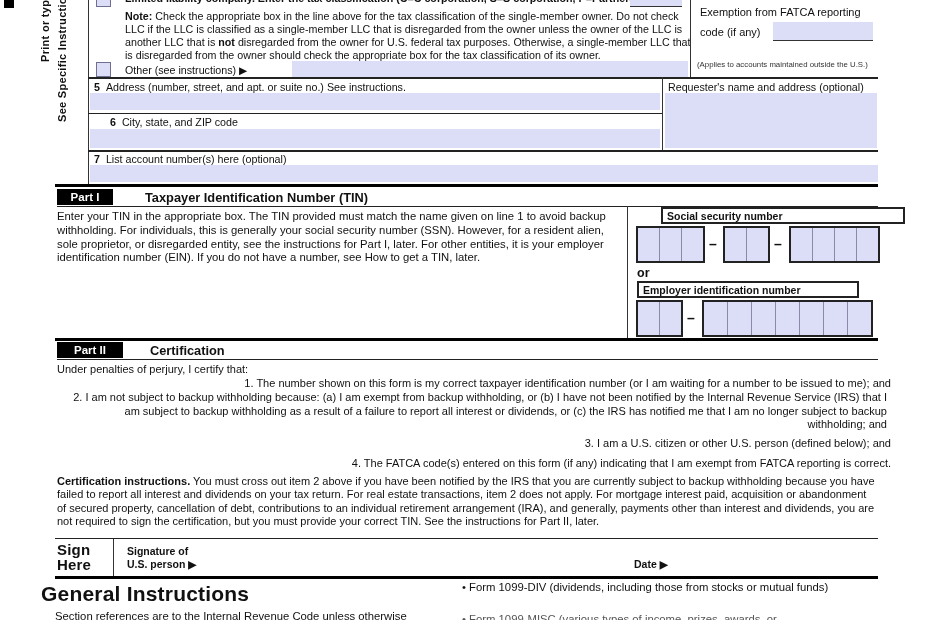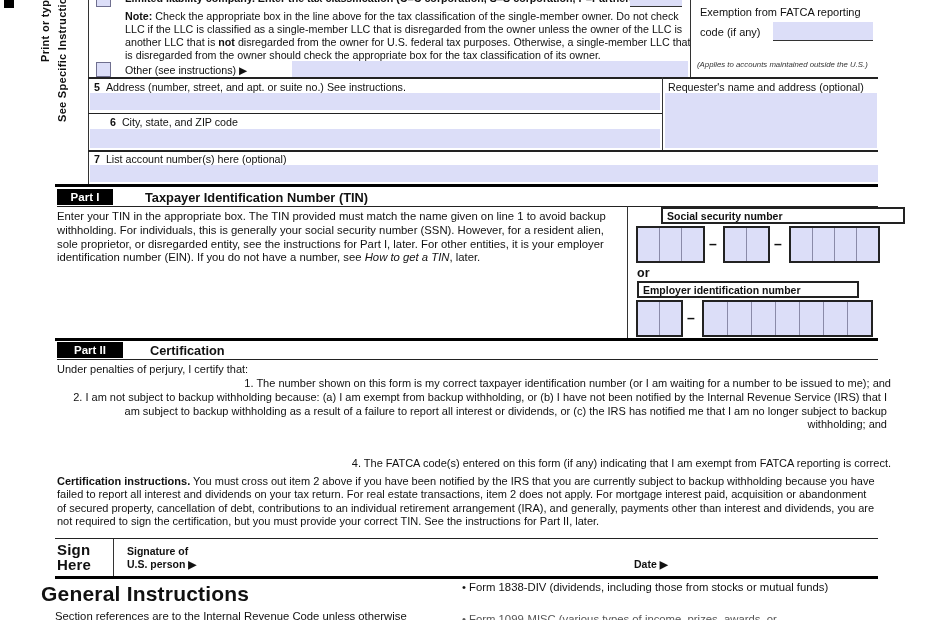--- a/index.html
+++ b/index.html
@@ -3,21 +3,21 @@
 <meta charset="utf-8">
 <style>
   html,body { margin:0; padding:0; background:#fff; }
   #screen {
     position:relative; width:930px; height:620px; background:#ffffff;
     overflow:hidden; font-family:"Liberation Sans", sans-serif; color:#111;
     -webkit-font-smoothing:antialiased;
   }
   .abs { position:absolute; }
   .b { font-weight:bold; }
-  .i { font-style:italic; }
+  .i { }
   .hline { position:absolute; background:#222; height:1px; }
   .hline.thick { height:3px; background:#000; }
   .vline { position:absolute; background:#333; width:1px; }
   .field { position:absolute; background:#dcdef8; }
   .ufield { position:absolute; background:#dcdef8; border-bottom:1px solid #333; }
   .checkbox { position:absolute; width:13px; height:13px; background:#dcdef8; border:1px solid #6f6f8f; }
   .rot { position:absolute; transform:rotate(-90deg); transform-origin:0 0; white-space:nowrap; font-weight:bold; font-size:11px; letter-spacing:0.3px; }
   .badge { position:absolute; background:#000; color:#fff; font-weight:bold; font-size:11.5px; text-align:center; padding-top:2px; }
   .parttitle { position:absolute; font-weight:bold; font-size:12.8px; }
   .smalltxt { font-size:10.7px; line-height:13px; }
@@ -130,31 +130,32 @@
 
   <div class="hline thick" style="left:55px;top:338px;width:823px;"></div>
   <div class="badge" style="left:57px;top:342px;width:66px;height:14px;">Part II</div>
   <div class="parttitle" style="left:150px;top:343px;">Certification</div>
   <div class="hline" style="left:57px;top:359px;width:821px;"></div>
 
   <div class="abs" style="left:57px;top:363px;font-size:11px;">Under penalties of perjury, I certify that:</div>
 
   <div class="abs hang" style="left:57px;top:377px;width:820px;font-size:11px;line-height:13.5px;">1. The number shown on this form is my correct taxpayer identification number (or I am waiting for a number to be issued to me); and</div>
   <div class="abs hang" style="left:57px;top:391px;width:816px;font-size:11px;line-height:13.5px;">2. I am not subject to backup withholding because: (a) I am exempt from backup withholding, or (b) I have not been notified by the Internal Revenue Service (IRS) that I am subject to backup withholding as a result of a failure to report all interest or dividends, or (c) the IRS has notified me that I am no longer subject to backup withholding; and</div>
+  <div class="abs hang" style="left:57px;top:437px;width:820px;font-size:11px;line-height:13.5px;">3. I am a U.S. citizen or other U.S. person (defined below); and</div>
   <div class="abs hang" style="left:57px;top:457px;width:820px;font-size:11px;line-height:13.5px;">4. The FATCA code(s) entered on this form (if any) indicating that I am exempt from FATCA reporting is correct.</div>
 
   <div class="abs" style="left:57px;top:475px;width:818px;font-size:11px;line-height:13.3px;"><span class="b">Certification instructions.</span><span> You must cross out item 2 above if you have been notified by the IRS that you are currently subject to backup withholding because you have failed to report all interest and dividends on your tax return. For real estate transactions, item 2 does not apply. For mortgage interest paid, acquisition or abandonment of secured property, cancellation of debt, contributions to an individual retirement arrangement (IRA), and generally, payments other than interest and dividends, you are not required to sign the certification, but you must provide your correct TIN. See the instructions for Part II, later.</span></div>
 
   <div class="hline" style="left:55px;top:538px;width:823px;"></div>
   <div class="signbig" style="left:57px;top:542px;"><span>Sign</span><br><span>Here</span></div>
   <div class="vline" style="left:113px;top:539px;height:37px;"></div>
   <div class="signlbl" style="left:127px;top:545px;"><span>Signature of</span><br><span>U.S. person ▶</span></div>
   <div class="abs" style="left:210px;top:558px;width:370px;height:14px;"></div>
   <div class="signlbl" style="left:592px;top:558px;padding-left:42px;">Date ▶</div>
   <div class="abs" style="left:635px;top:558px;width:240px;height:14px;"></div>
   <div class="hline thick" style="left:55px;top:576px;width:823px;"></div>
 
   <div class="gi-title" style="left:41px;top:582px;">General Instructions</div>
   <div class="abs gi-txt" style="left:55px;top:610px;width:390px;">Section references are to the Internal Revenue Code unless otherwise</div>
-  <div class="abs gi-txt" style="left:462px;top:581px;width:400px;">• Form 1838-DIV (dividends, including those from stocks or mutual funds)</div>
+  <div class="abs gi-txt" style="left:462px;top:581px;width:400px;">• Form 1099-DIV (dividends, including those from stocks or mutual funds)</div>
   <div class="abs gi-txt" style="left:462px;top:613px;width:400px;color:#555;">• Form 1099-MISC (various types of income, prizes, awards, or</div>
 
 </div>
 
 </body></html>

